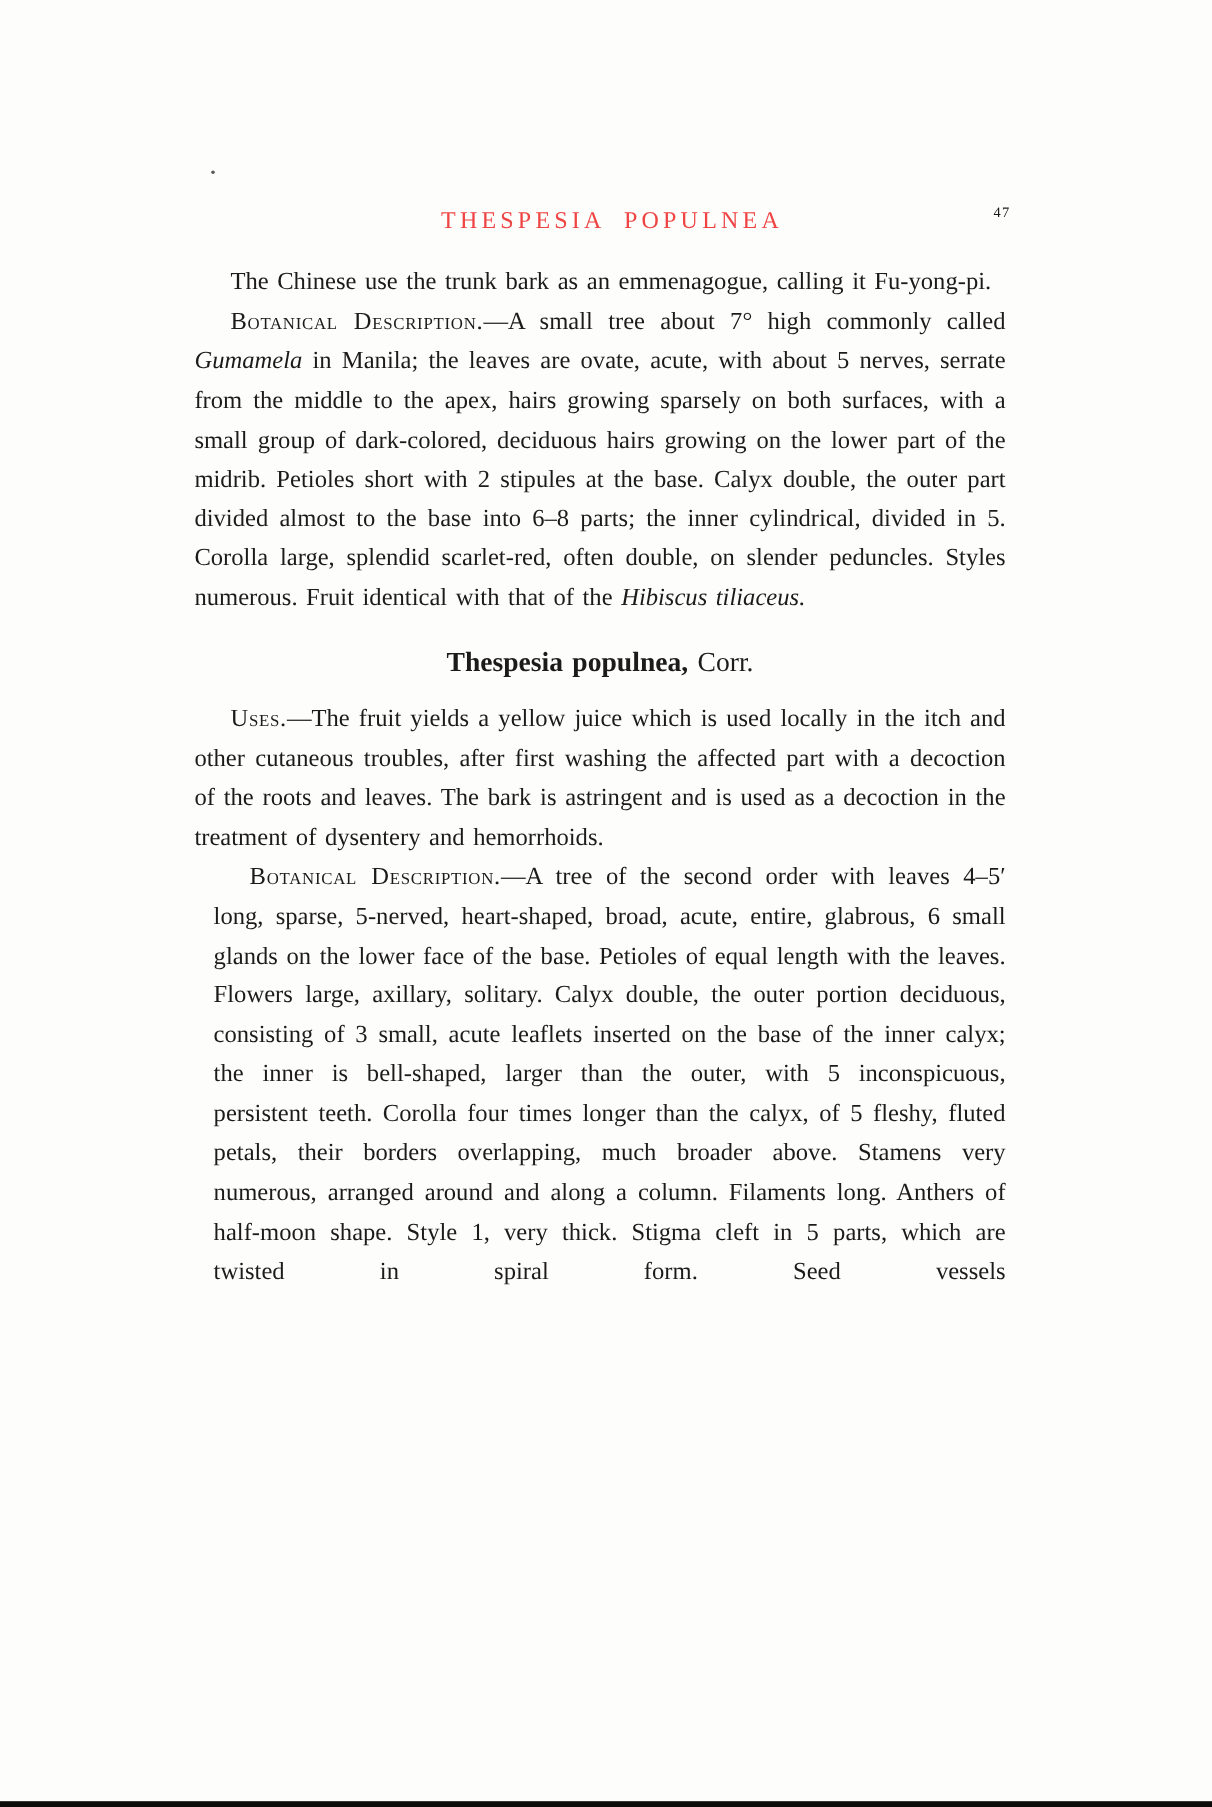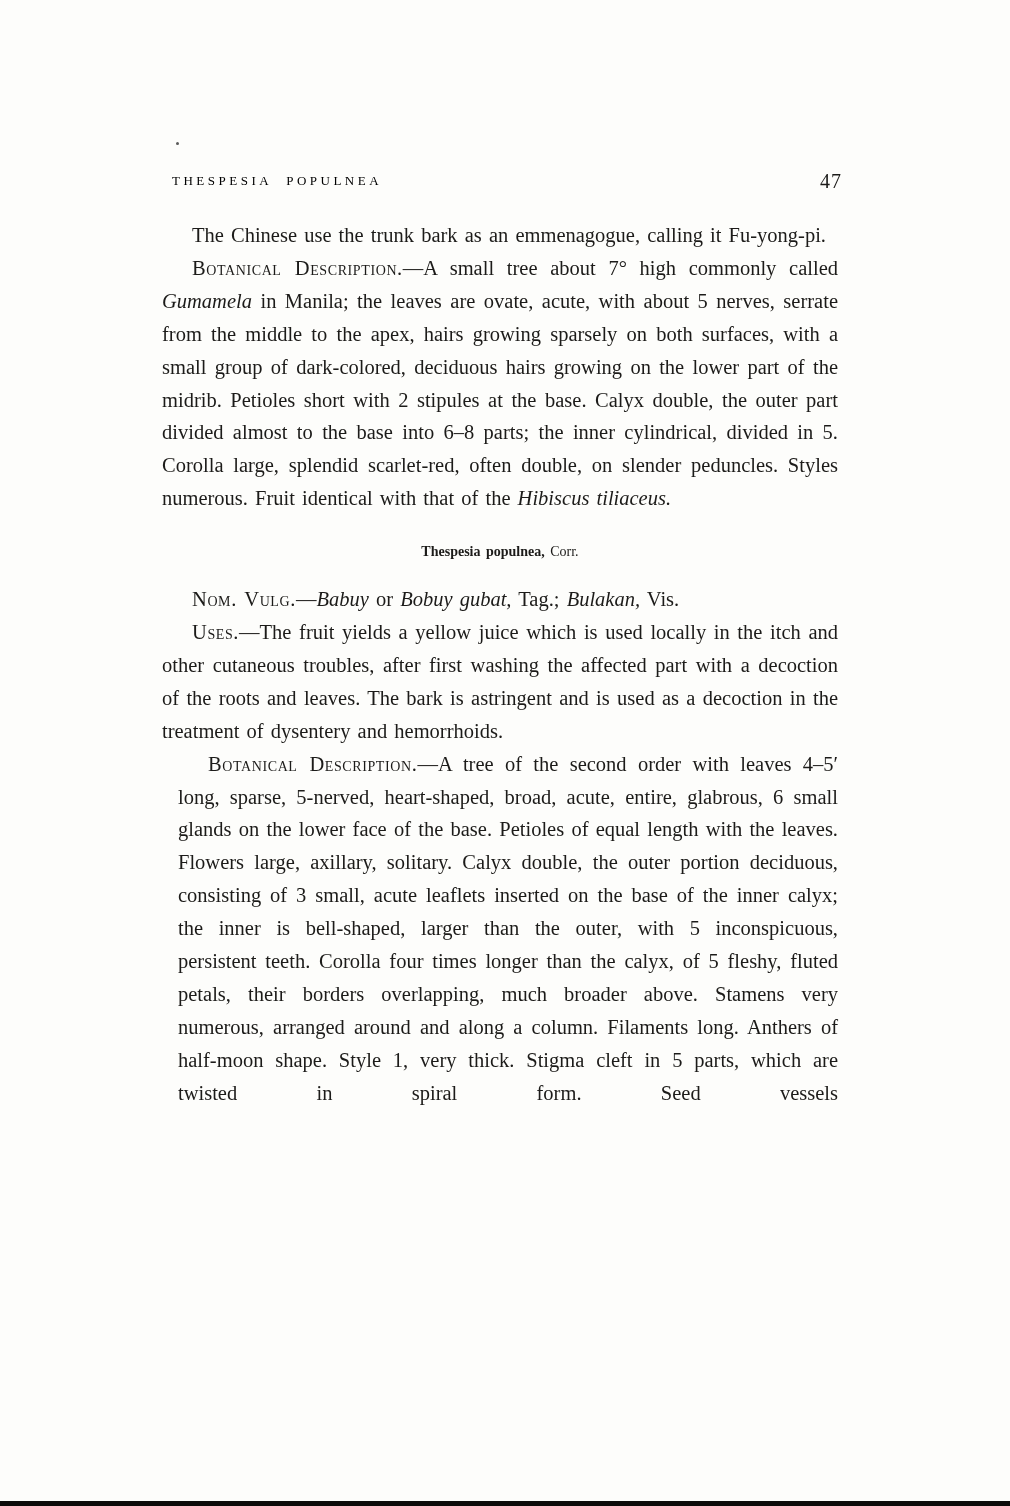--- a/index.html
+++ b/index.html
@@ -17,44 +17,44 @@
     position: absolute; left: 176px; top: 142px;
     width: 3px; height: 3px; background: #5a5a5a; border-radius: 50%;
   }
 
   .page-header {
     position: absolute;
     top: 173px; left: 172px; width: 676px;
     height: 26px;
   }
   .running-title {
-    text-align: left;
-    font-size: 13px;
+    text-align: center;
+    font-size: 20px;
     letter-spacing: 3.5px;
     word-spacing: 8px;
-    color: #000000;
+    color: #ef4444;
   }
   .page-number {
     position: absolute; right: 6px; top: -3px;
-    font-size: 20px; letter-spacing: 1px;
+    font-size: 12px; letter-spacing: 1px;
   }
 
   .text-block {
     position: absolute;
     top: 219px; left: 162px; width: 676px;
     font-size: 20.5px;
     line-height: 32.9px;
     text-align: justify;
     word-spacing: 2px;
   }
   .para { text-indent: 30px; }
   .para.justify-last { text-align-last: justify; margin-left: 16px; }
 
   .section-heading {
-    font-size: 14px;
+    font-size: 23px;
     font-weight: normal;
     text-align: center;
     text-align-last: center;
     text-indent: 0;
     margin: 21px 0 14px 0;
   }
 
   .run-normal { font-style: normal; }
   .run-italic { font-style: italic; }
   .run-bold { font-weight: bold; }
@@ -74,19 +74,18 @@
 
   <div class="page-header">
     <div class="running-title">THESPESIA POPULNEA</div>
     <div class="page-number">47</div>
   </div>
 
   <div class="text-block">
       <p class="para"><span class="run-normal">The Chinese use the trunk bark as an emmenagogue, calling it Fu-yong-pi.</span></p>
       <p class="para"><span class="run-smallcaps">Botanical Description.</span><span class="run-normal">—A small tree about 7° high commonly called </span><span class="run-italic">Gumamela</span><span class="run-normal"> in Manila; the leaves are ovate, acute, with about 5 nerves, serrate from the middle to the apex, hairs growing sparsely on both surfaces, with a small group of dark-colored, deciduous hairs growing on the lower part of the midrib.  Petioles short with 2 stipules at the base.  Calyx double, the outer part divided almost to the base into 6–8 parts; the inner cylindrical, divided in 5.  Corolla large, splendid scarlet-red, often double, on slender peduncles.  Styles numerous.  Fruit identical with that of the </span><span class="run-italic">Hibiscus tiliaceus.</span></p>
       <h3 class="section-heading"><span class="run-bold">Thespesia populnea,</span><span class="run-normal"> Corr.</span></h3>
-      <p class="para"><span class="run-smallcaps">Nom. Vulg.</span><span class="run-normal">—</span><span class="run-italic">Babuy</span><span class="run-normal"> or </span><span class="run-italic">Bobuy gubat,</span><span class="run-normal"> Tag.; </span><span class="run-italic">Bulakan,</span><span class="run-normal"> Vis.</span></p>
       <p class="para"><span class="run-smallcaps">Uses.</span><span class="run-normal">—The fruit yields a yellow juice which is used locally in the itch and other cutaneous troubles, after first washing the affected part with a decoction of the roots and leaves.  The bark is astringent and is used as a decoction in the treatment of dysentery and hemorrhoids.</span></p>
       <p class="para justify-last"><span class="run-smallcaps">Botanical Description.</span><span class="run-normal">—A tree of the second order with leaves 4–5′ long, sparse, 5-nerved, heart-shaped, broad, acute, entire, glabrous, 6 small glands on the lower face of the base.  Petioles of equal length with the leaves.  Flowers large, axillary, solitary.  Calyx double, the outer portion deciduous, consisting of 3 small, acute leaflets inserted on the base of the inner calyx; the inner is bell-shaped, larger than the outer, with 5 inconspicuous, persistent teeth.  Corolla four times longer than the calyx, of 5 fleshy, fluted petals, their borders overlapping, much broader above.  Stamens very numerous, arranged around and along a column.  Filaments long.  Anthers of half-moon shape.  Style 1, very thick.  Stigma cleft in 5 parts, which are twisted in spiral form.  Seed vessels</span></p>
     </div>
 
   <div class="bottom-edge"></div>
 </div>
 
 </body></html>

